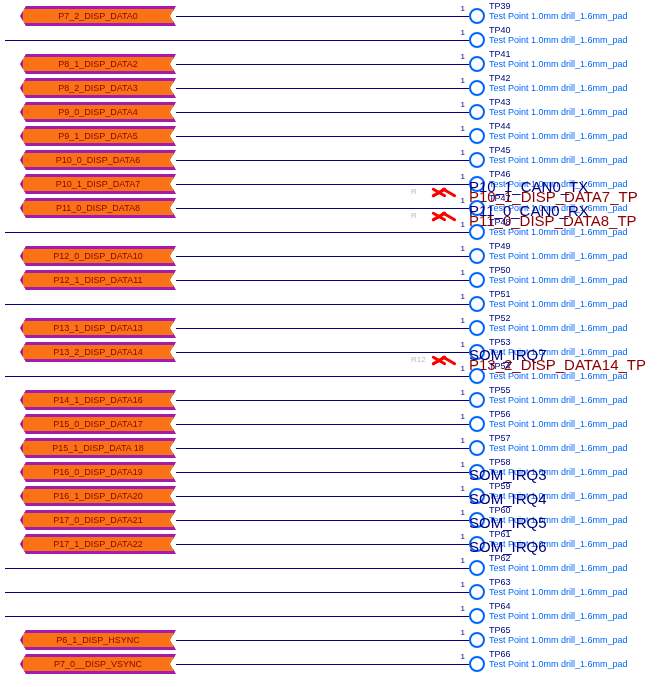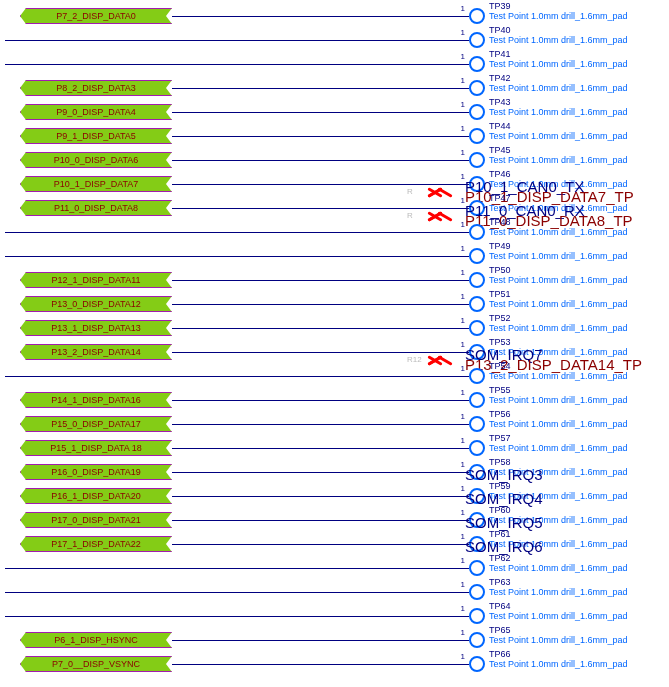--- a/index.html
+++ b/index.html
@@ -1,17 +1,17 @@
 <!DOCTYPE html>
 <html><head>
 <meta charset="utf-8">
 <style>
 body{margin:0;padding:5px;font-family:Arial,sans-serif;font-size:10px;background:#fff;width:669px}
 .row{display:flex;align-items:center;height:22px;position:relative;margin-bottom:2px}
-.port{background:#84cc16;border:1px solid #a21caf;height:14px;width:150px;display:flex;align-items:center;justify-content:center;font-size:9px;color:#8b0000;position:relative;margin-left:15px;clip-path:polygon(6px 0,100% 0,calc(100% - 6px) 50%,100% 100%,6px 100%,0 50%)}
+.port{background:#f97316;border:3px solid #a21caf;height:14px;width:150px;display:flex;align-items:center;justify-content:center;font-size:9px;color:#8b0000;position:relative;margin-left:15px;clip-path:polygon(6px 0,100% 0,calc(100% - 6px) 50%,100% 100%,6px 100%,0 50%)}
 .wire{flex:1;height:1px;background:#000080;position:relative}
 .midlabels{position:absolute;left:293px;top:-2px;font-size:15px;line-height:10px}
 .midlabels .blue{color:#000080}
 .midlabels .red{color:#8b0000}
 .dnp{position:absolute;left:255px;top:2px;width:28px;height:14px}
 .dnp::before,.dnp::after{content:'';position:absolute;width:16px;height:3px;background:#ff0000;top:5px;border-radius:2px}
 .dnp::before{transform:rotate(30deg);left:0}
 .dnp::after{transform:rotate(-30deg);left:10}
 .dnp span:nth-child(1),.dnp span:nth-child(2){position:absolute;width:16px;height:3px;background:#ff0000;top:5px;border-radius:2px}
 .dnp span:nth-child(1){transform:rotate(30deg);left:10px}
@@ -36,20 +36,21 @@
       <div class="tplabels"><span class="ref">TP39</span><span class="desc">Test Point 1.0mm drill_1.6mm_pad</span></div>
     </div>
     <div class="row">
       <div class="wire">
         <span class="pin1">1</span>
       </div>
       <div class="tp"></div>
       <div class="tplabels"><span class="ref">TP40</span><span class="desc">Test Point 1.0mm drill_1.6mm_pad</span></div>
     </div>
     <div class="row">
+      <div class="port">P8_1_DISP_DATA2</div>
       <div class="wire">
         <span class="pin1">1</span>
       </div>
       <div class="tp"></div>
       <div class="tplabels"><span class="ref">TP41</span><span class="desc">Test Point 1.0mm drill_1.6mm_pad</span></div>
     </div>
     <div class="row">
       <div class="port">P8_2_DISP_DATA3</div>
       <div class="wire">
         <span class="pin1">1</span>
@@ -116,36 +117,36 @@
       <div class="tplabels"><span class="ref">TP47</span><span class="desc">Test Point 1.0mm drill_1.6mm_pad</span></div>
     </div>
     <div class="row">
       <div class="wire">
         <span class="pin1">1</span>
       </div>
       <div class="tp"></div>
       <div class="tplabels"><span class="ref">TP48</span><span class="desc">Test Point 1.0mm drill_1.6mm_pad</span></div>
     </div>
     <div class="row">
+      <div class="port">P12_0_DISP_DATA10</div>
       <div class="wire">
         <span class="pin1">1</span>
       </div>
       <div class="tp"></div>
       <div class="tplabels"><span class="ref">TP49</span><span class="desc">Test Point 1.0mm drill_1.6mm_pad</span></div>
     </div>
     <div class="row">
       <div class="port">P12_1_DISP_DATA11</div>
       <div class="wire">
         <span class="pin1">1</span>
       </div>
       <div class="tp"></div>
       <div class="tplabels"><span class="ref">TP50</span><span class="desc">Test Point 1.0mm drill_1.6mm_pad</span></div>
     </div>
     <div class="row">
-      <div class="port">P13_0_DISP_DATA12</div>
       <div class="wire">
         <span class="pin1">1</span>
       </div>
       <div class="tp"></div>
       <div class="tplabels"><span class="ref">TP51</span><span class="desc">Test Point 1.0mm drill_1.6mm_pad</span></div>
     </div>
     <div class="row">
       <div class="port">P13_1_DISP_DATA13</div>
       <div class="wire">
         <span class="pin1">1</span>

